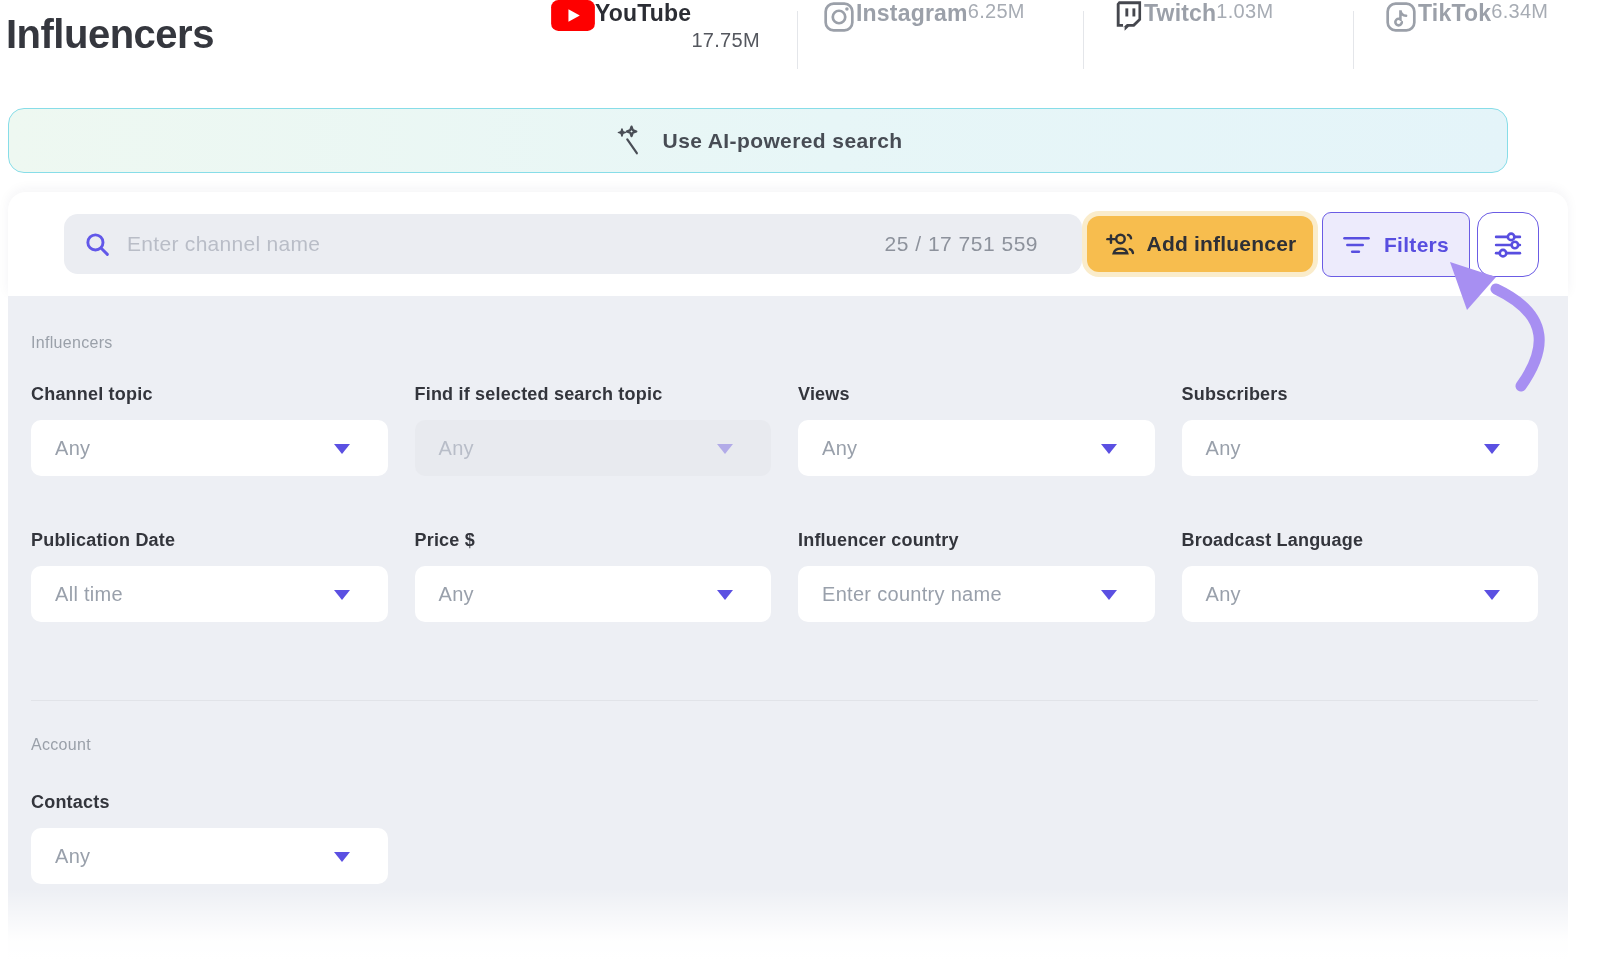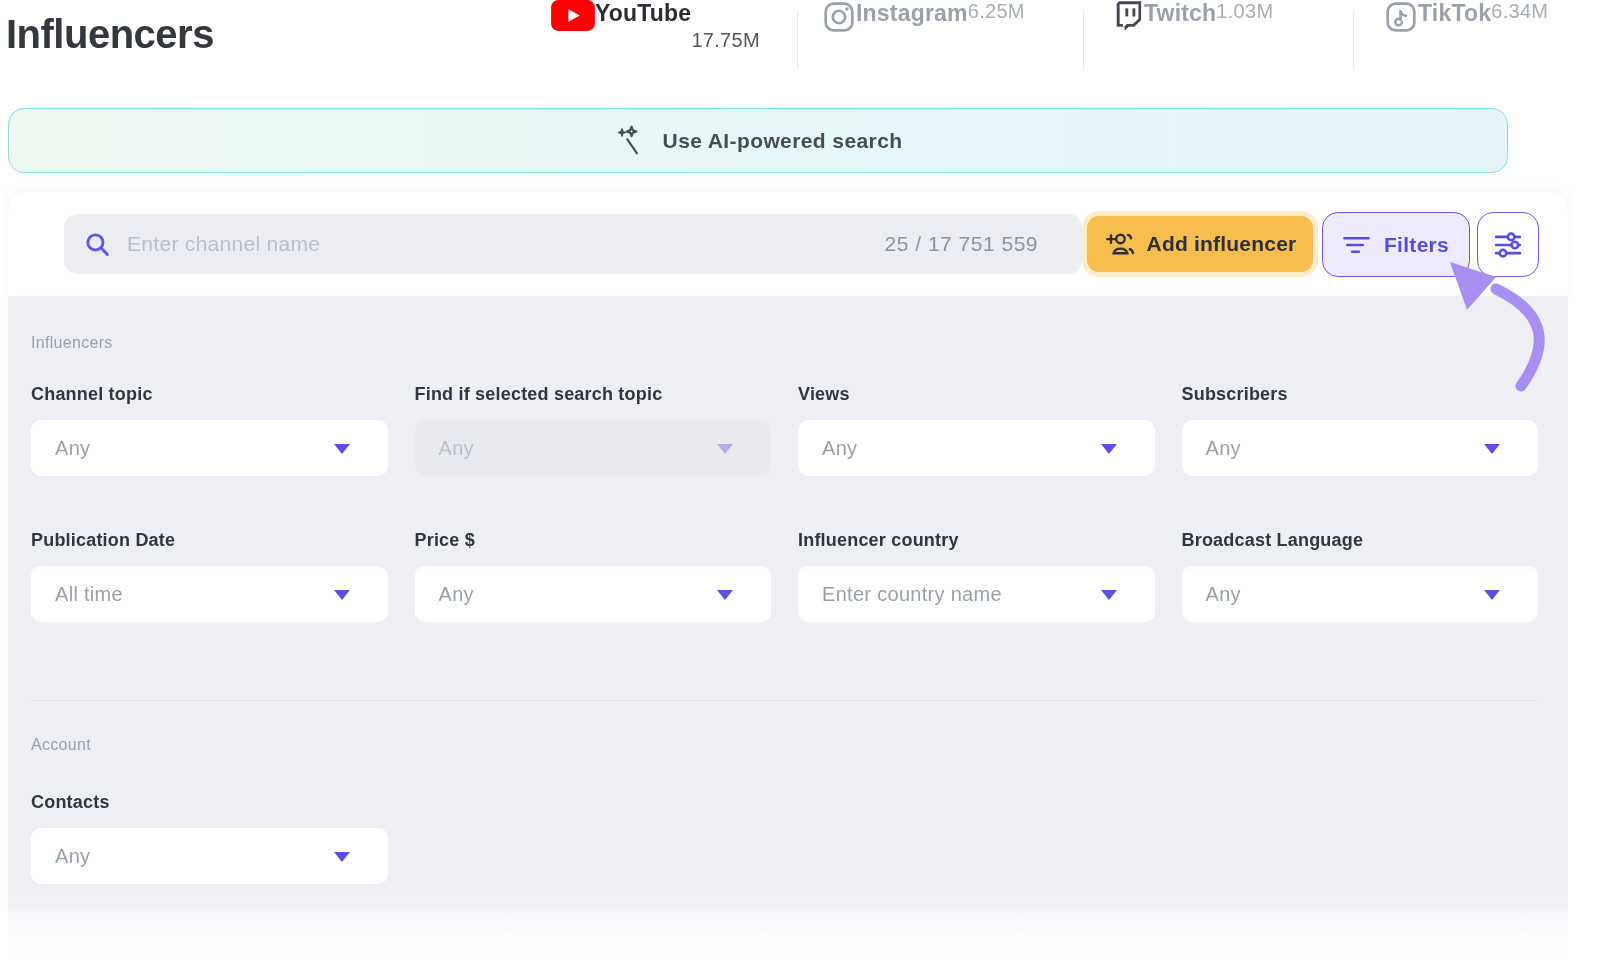--- a/index.html
+++ b/index.html
@@ -36,21 +36,21 @@
   .search-box svg { flex:0 0 auto; }
   .search-box input { flex:1; border:none; outline:none; background:transparent;
     font-family:"Liberation Sans",sans-serif; font-size:21px; color:#4a4d55; letter-spacing:.3px; padding-left:16px; }
   .search-box input::placeholder { color:#b9bdc7; }
   .result-count { font-size:21px; color:#8d929c; letter-spacing:.5px; white-space:nowrap; }
 
   .add-btn { position:absolute; left:1087px; top:216px; width:226px; height:56px; border-radius:12px;
     background:#f7bd4e; box-shadow:0 0 0 5px #faeccb; border:none; cursor:pointer;
     display:flex; align-items:center; justify-content:center; gap:12px;
     font-family:"Liberation Sans",sans-serif; font-size:21px; font-weight:700; color:#2e3036; letter-spacing:.2px; }
-  .filters-btn { position:absolute; left:1322px; top:212px; width:148px; height:65px; border-radius:16px;
+  .filters-btn { position:absolute; left:1322px; top:212px; width:148px; height:65px; border-radius:9px;
     background:#edebfc; border:1.6px solid #6b5ce4; cursor:pointer;
     display:flex; align-items:center; justify-content:center; gap:14px;
     font-family:"Liberation Sans",sans-serif; font-size:21px; font-weight:600; color:#584ee0; letter-spacing:.3px; }
   .settings-btn { position:absolute; left:1477px; top:212px; width:62px; height:65px; border-radius:16px;
     background:#fff; border:1.6px solid #6b5ce4; cursor:pointer;
     display:flex; align-items:center; justify-content:center; }
 
   
   .filter-panel { position:absolute; left:8px; top:296px; width:1560px; height:664px; background:#edeff4; }
   .section-label { position:absolute; left:23px; font-size:16px; color:#9aa0a9; letter-spacing:.3px; }

